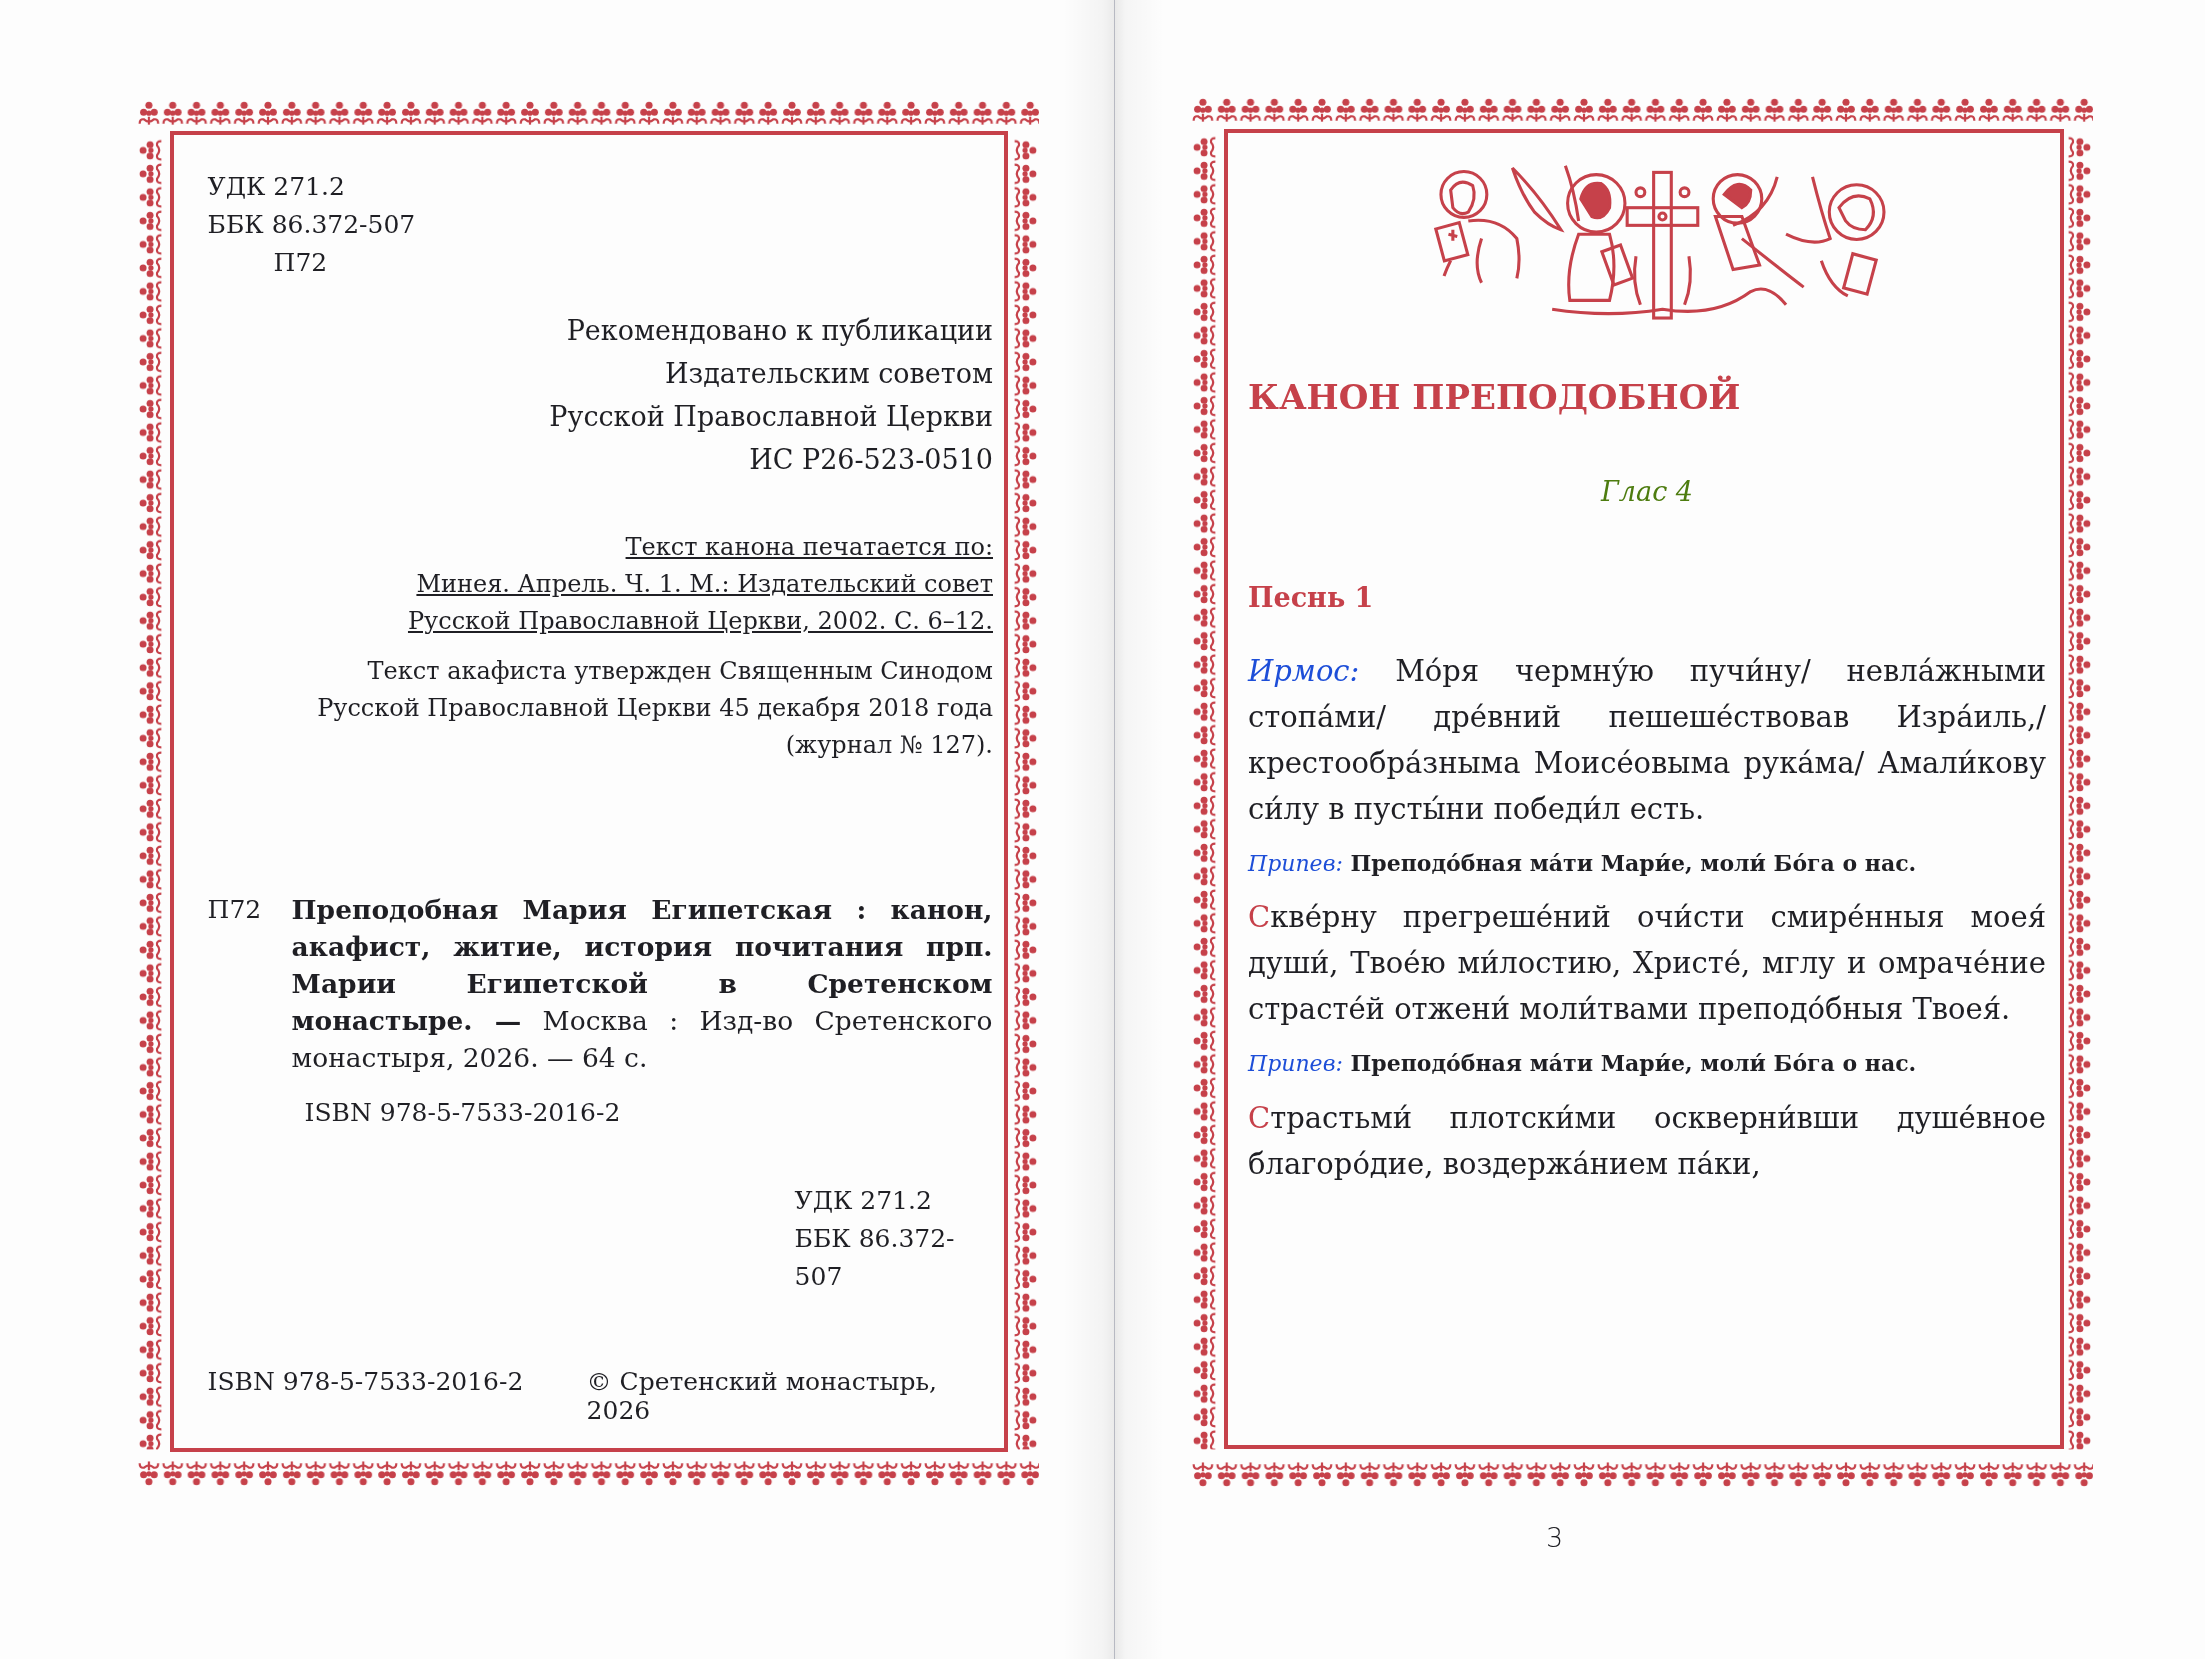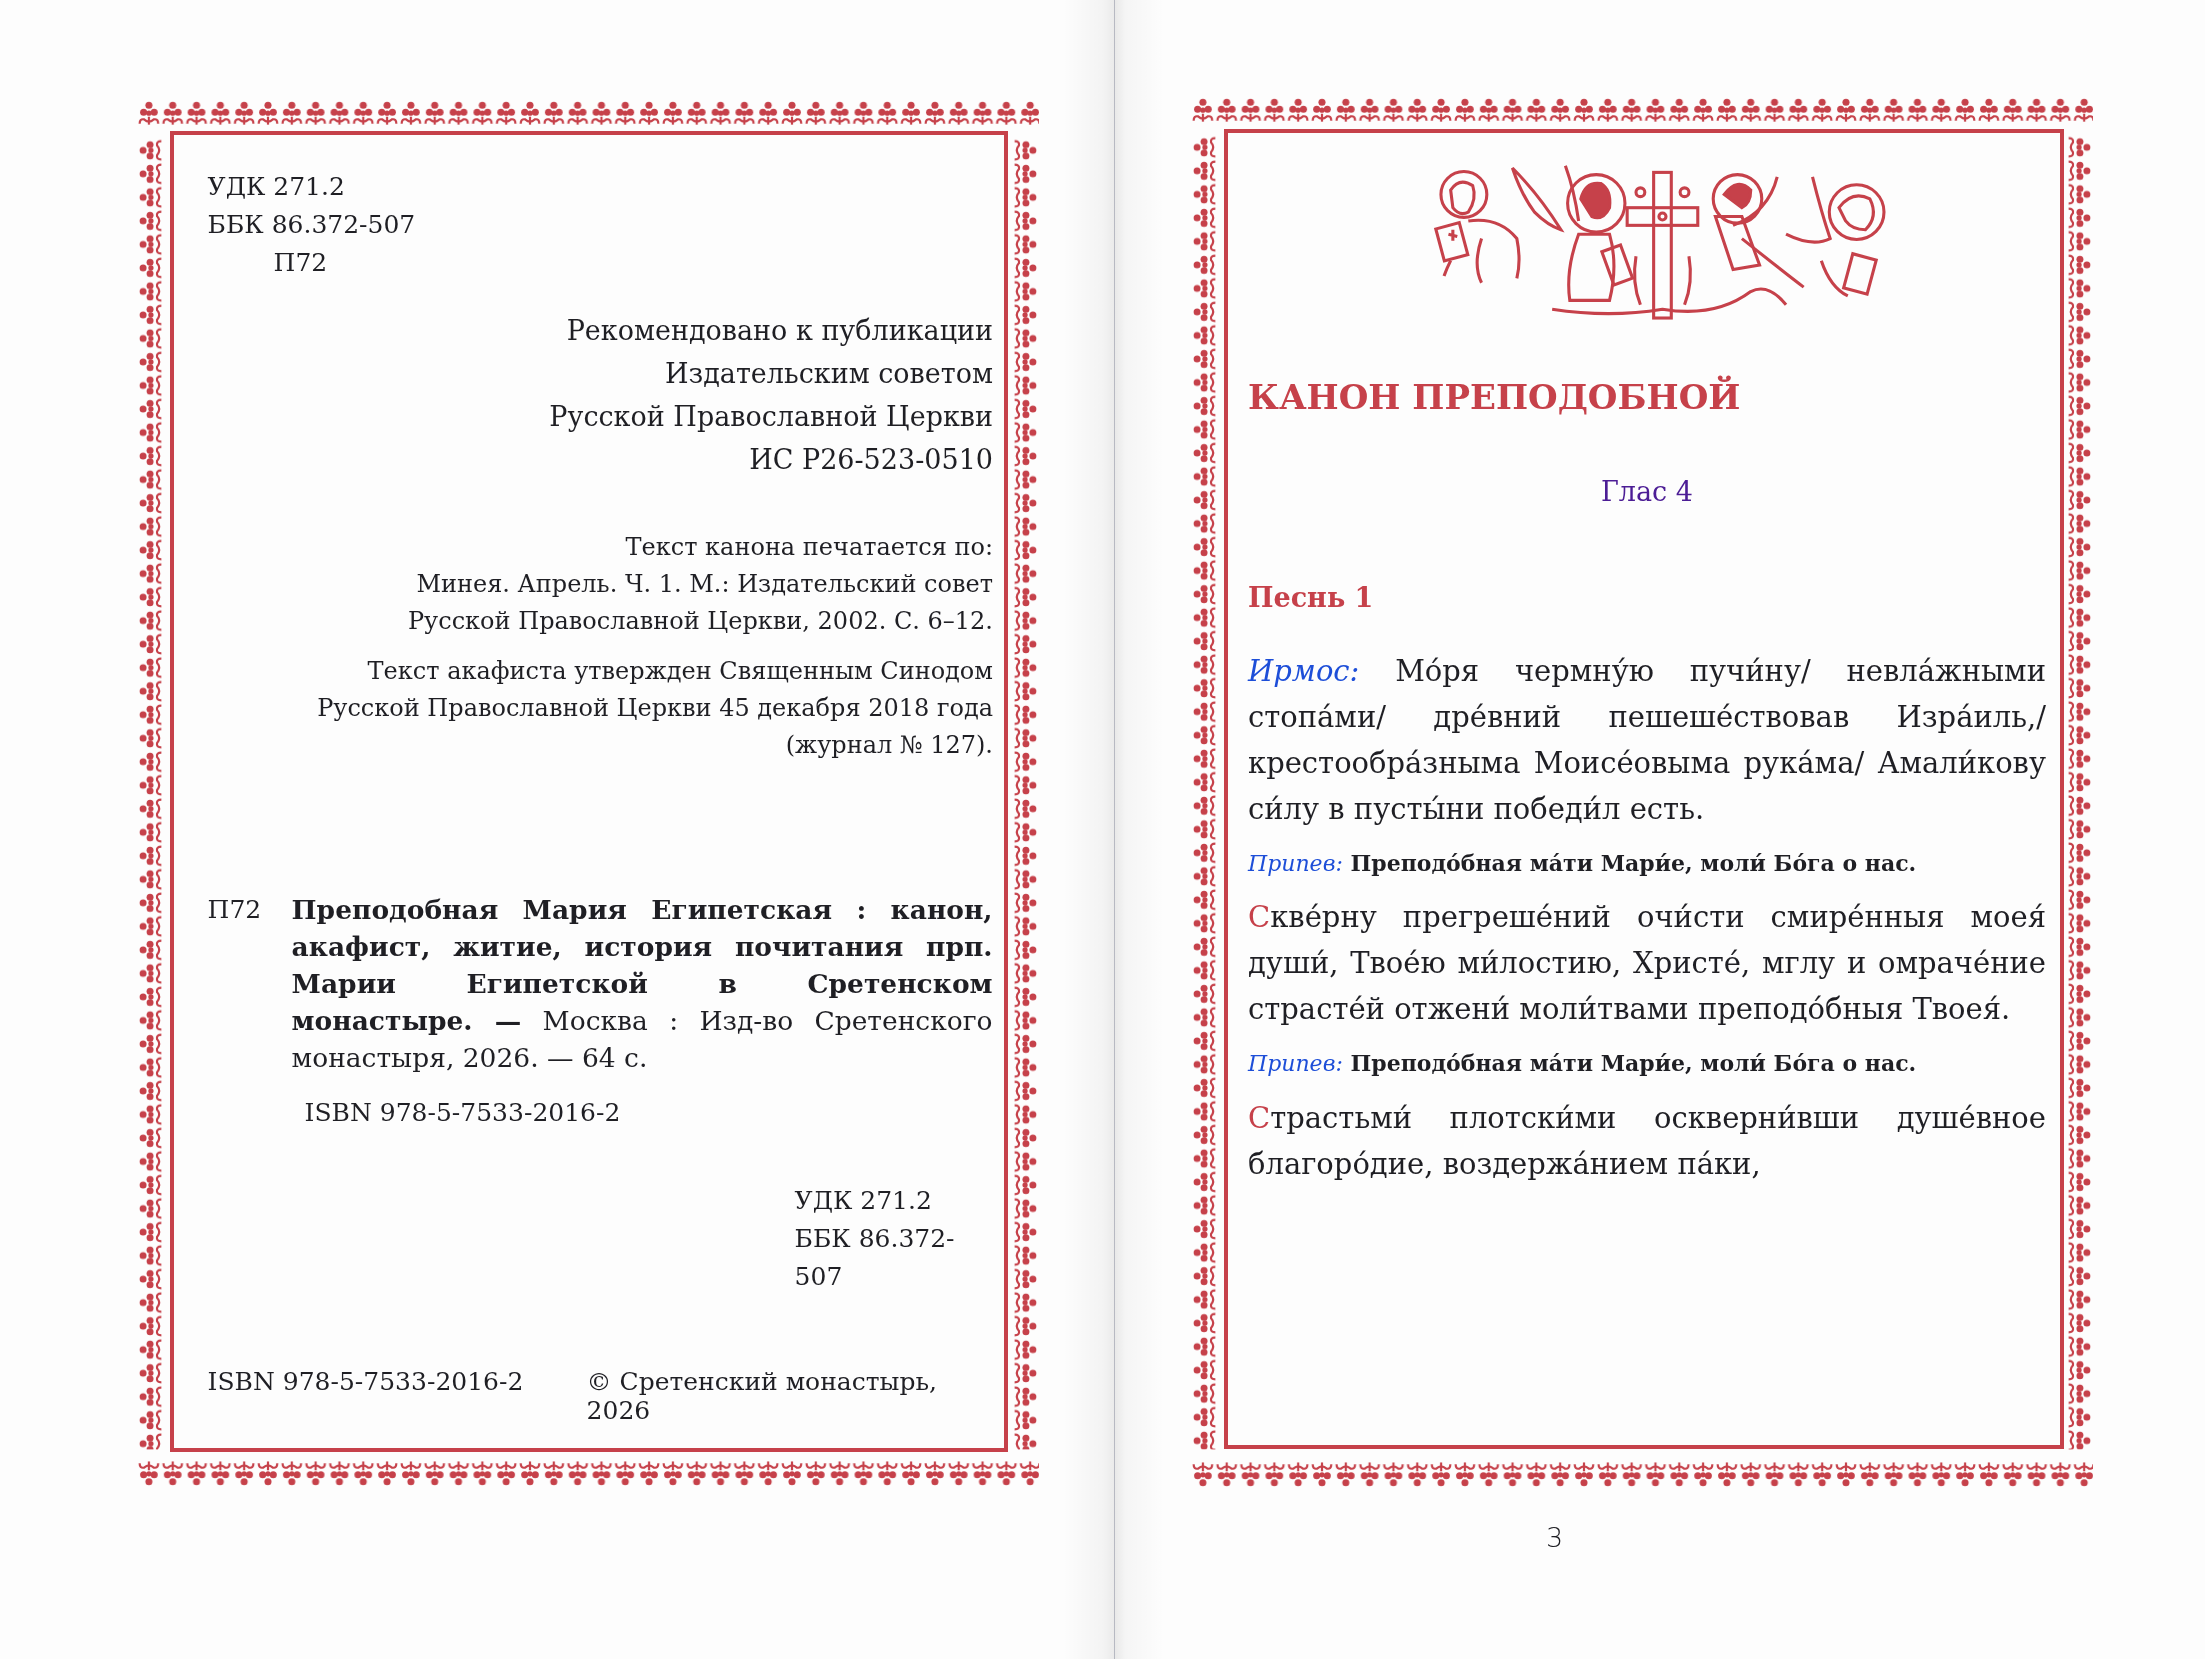--- a/index.html
+++ b/index.html
@@ -34,38 +34,38 @@
       position: absolute; box-sizing: border-box;
       border: 4.9px solid #c6414a;
     }
 
     
     .lp-content { position: absolute; left: 190px; top: 141px; width: 803px; height: 1301px; }
     .classif { position: absolute; left: 17.6px; top: 26.5px; font-size: 25px; line-height: 38px; }
     .classif .p72 { padding-left: 66px; }
     .center-block { position: absolute; left: 0; width: 803px; text-align: right; }
     .recommend { top: 168px; font-size: 27px; line-height: 43px; }
-    .source { top: 388px; font-size: 24px; line-height: 37px; }
+    .source { top: 388px; font-size: 24px; line-height: 37px; text-decoration: underline; }
     .akafist { top: 512px; font-size: 24px; line-height: 37px; }
     .catalog { position: absolute; left: 17.6px; top: 750px; width: 785px; font-size: 26.5px; line-height: 37px; }
     .catalog .code { position: absolute; left: 0; top: 0; font-size: 25px; }
     .catalog .entry { margin-left: 84px; text-align: justify; }
     .catalog .entry b { font-weight: bold; }
     .catalog .isbn { margin-left: 97px; margin-top: 17.6px; font-size: 25px; }
     .catalog .udk2 { position: absolute; left: 587px; top: 291px; font-size: 25px; line-height: 38px; }
     .footer-line { position: absolute; left: 17.6px; top: 1226px; width: 785px; font-size: 25px; }
     .footer-line .copy { position: absolute; left: 379px; top: 0; }
 
     
     .rp-content { position: absolute; left: 1248px; top: 141px; width: 798px; height: 1301px; }
     .emblem { position: absolute; left: 185px; top: 17.6px; width: 481px; height: 168px; }
     .title { position: absolute; left: 0; top: 234px; width: 798px; 
       color: #c6414a; font-weight: bold; font-size: 34px; line-height: 45px; }
     .tone { position: absolute; left: 0; top: 335px; width: 798px; text-align: center;
-      color: #4c1d95; font-size: 27px; }
+      color: #4d7c0f; font-style: italic; font-size: 27px; }
     .ode { position: absolute; left: 0; top: 441px; width: 798px; 
       color: #c6414a; font-weight: bold; font-size: 27px; }
     .hymns { position: absolute; left: 0; top: 507px; width: 798px; }
     .para { text-align: justify; font-size: 29px; line-height: 46px; margin: 0 0 9.7px 0; }
     .para.refrain { font-size: 22px; line-height: 43px; font-weight: bold; }
     .label { color: #1d4ed8; font-style: italic; font-weight: normal; }
     .dropcap { color: #c6414a; }
     .page-number { position: absolute; left: 1546px; top: 1522px; font-size: 27px;
       font-family: "DejaVu Sans", "Liberation Sans", sans-serif; font-weight: 300; }
   </style>

